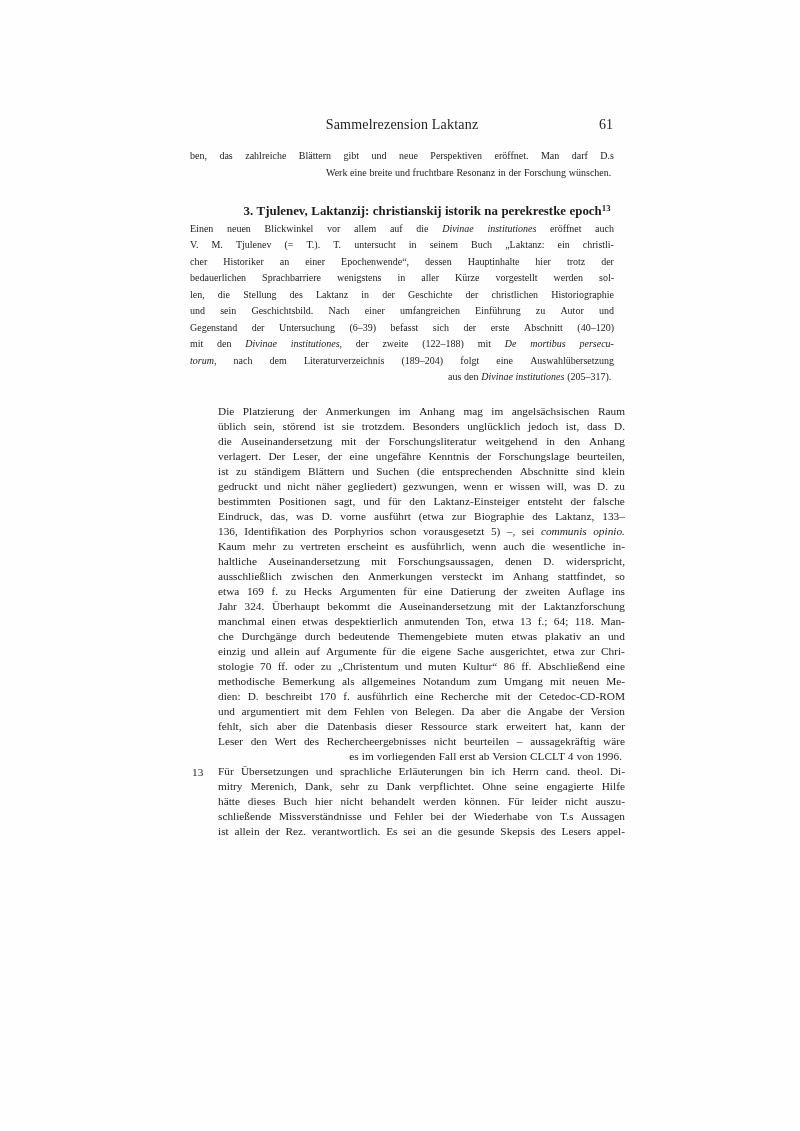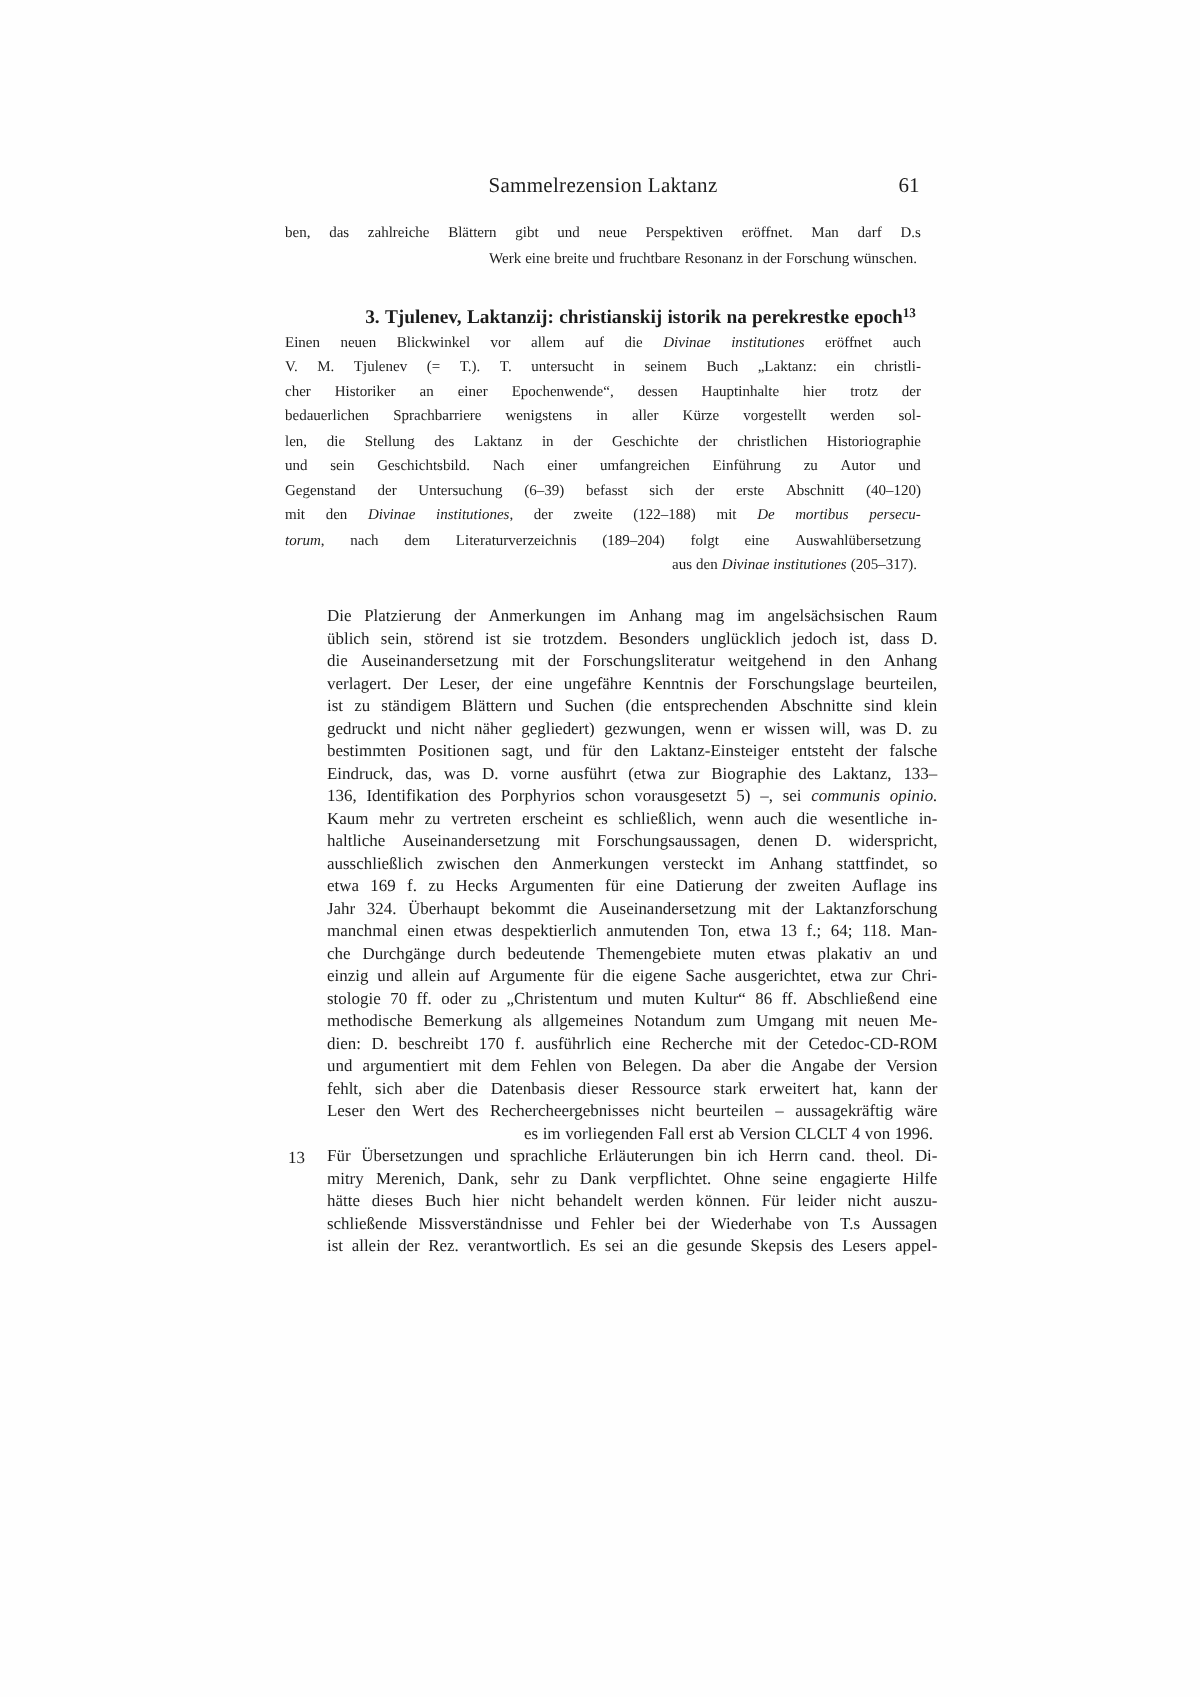--- a/index.html
+++ b/index.html
@@ -326,21 +326,21 @@
           <span class="tok"><span class="it">communis</span></span>
           <span class="tok"><span class="it">opinio.</span></span>
         </div>
         <div class="tline">
           <span class="tok"><span>Kaum</span></span>
           <span class="tok"><span>mehr</span></span>
           <span class="tok"><span>zu</span></span>
           <span class="tok"><span>vertreten</span></span>
           <span class="tok"><span>erscheint</span></span>
           <span class="tok"><span>es</span></span>
-          <span class="tok"><span>schließlich,</span></span>
+          <span class="tok"><span>ausführlich,</span></span>
           <span class="tok"><span>wenn</span></span>
           <span class="tok"><span>auch</span></span>
           <span class="tok"><span>die</span></span>
           <span class="tok"><span>wesentliche</span></span>
           <span class="tok"><span>in-</span></span>
         </div>
         <div class="tline">
           <span class="tok"><span>haltliche</span></span>
           <span class="tok"><span>Auseinandersetzung</span></span>
           <span class="tok"><span>mit</span></span>

